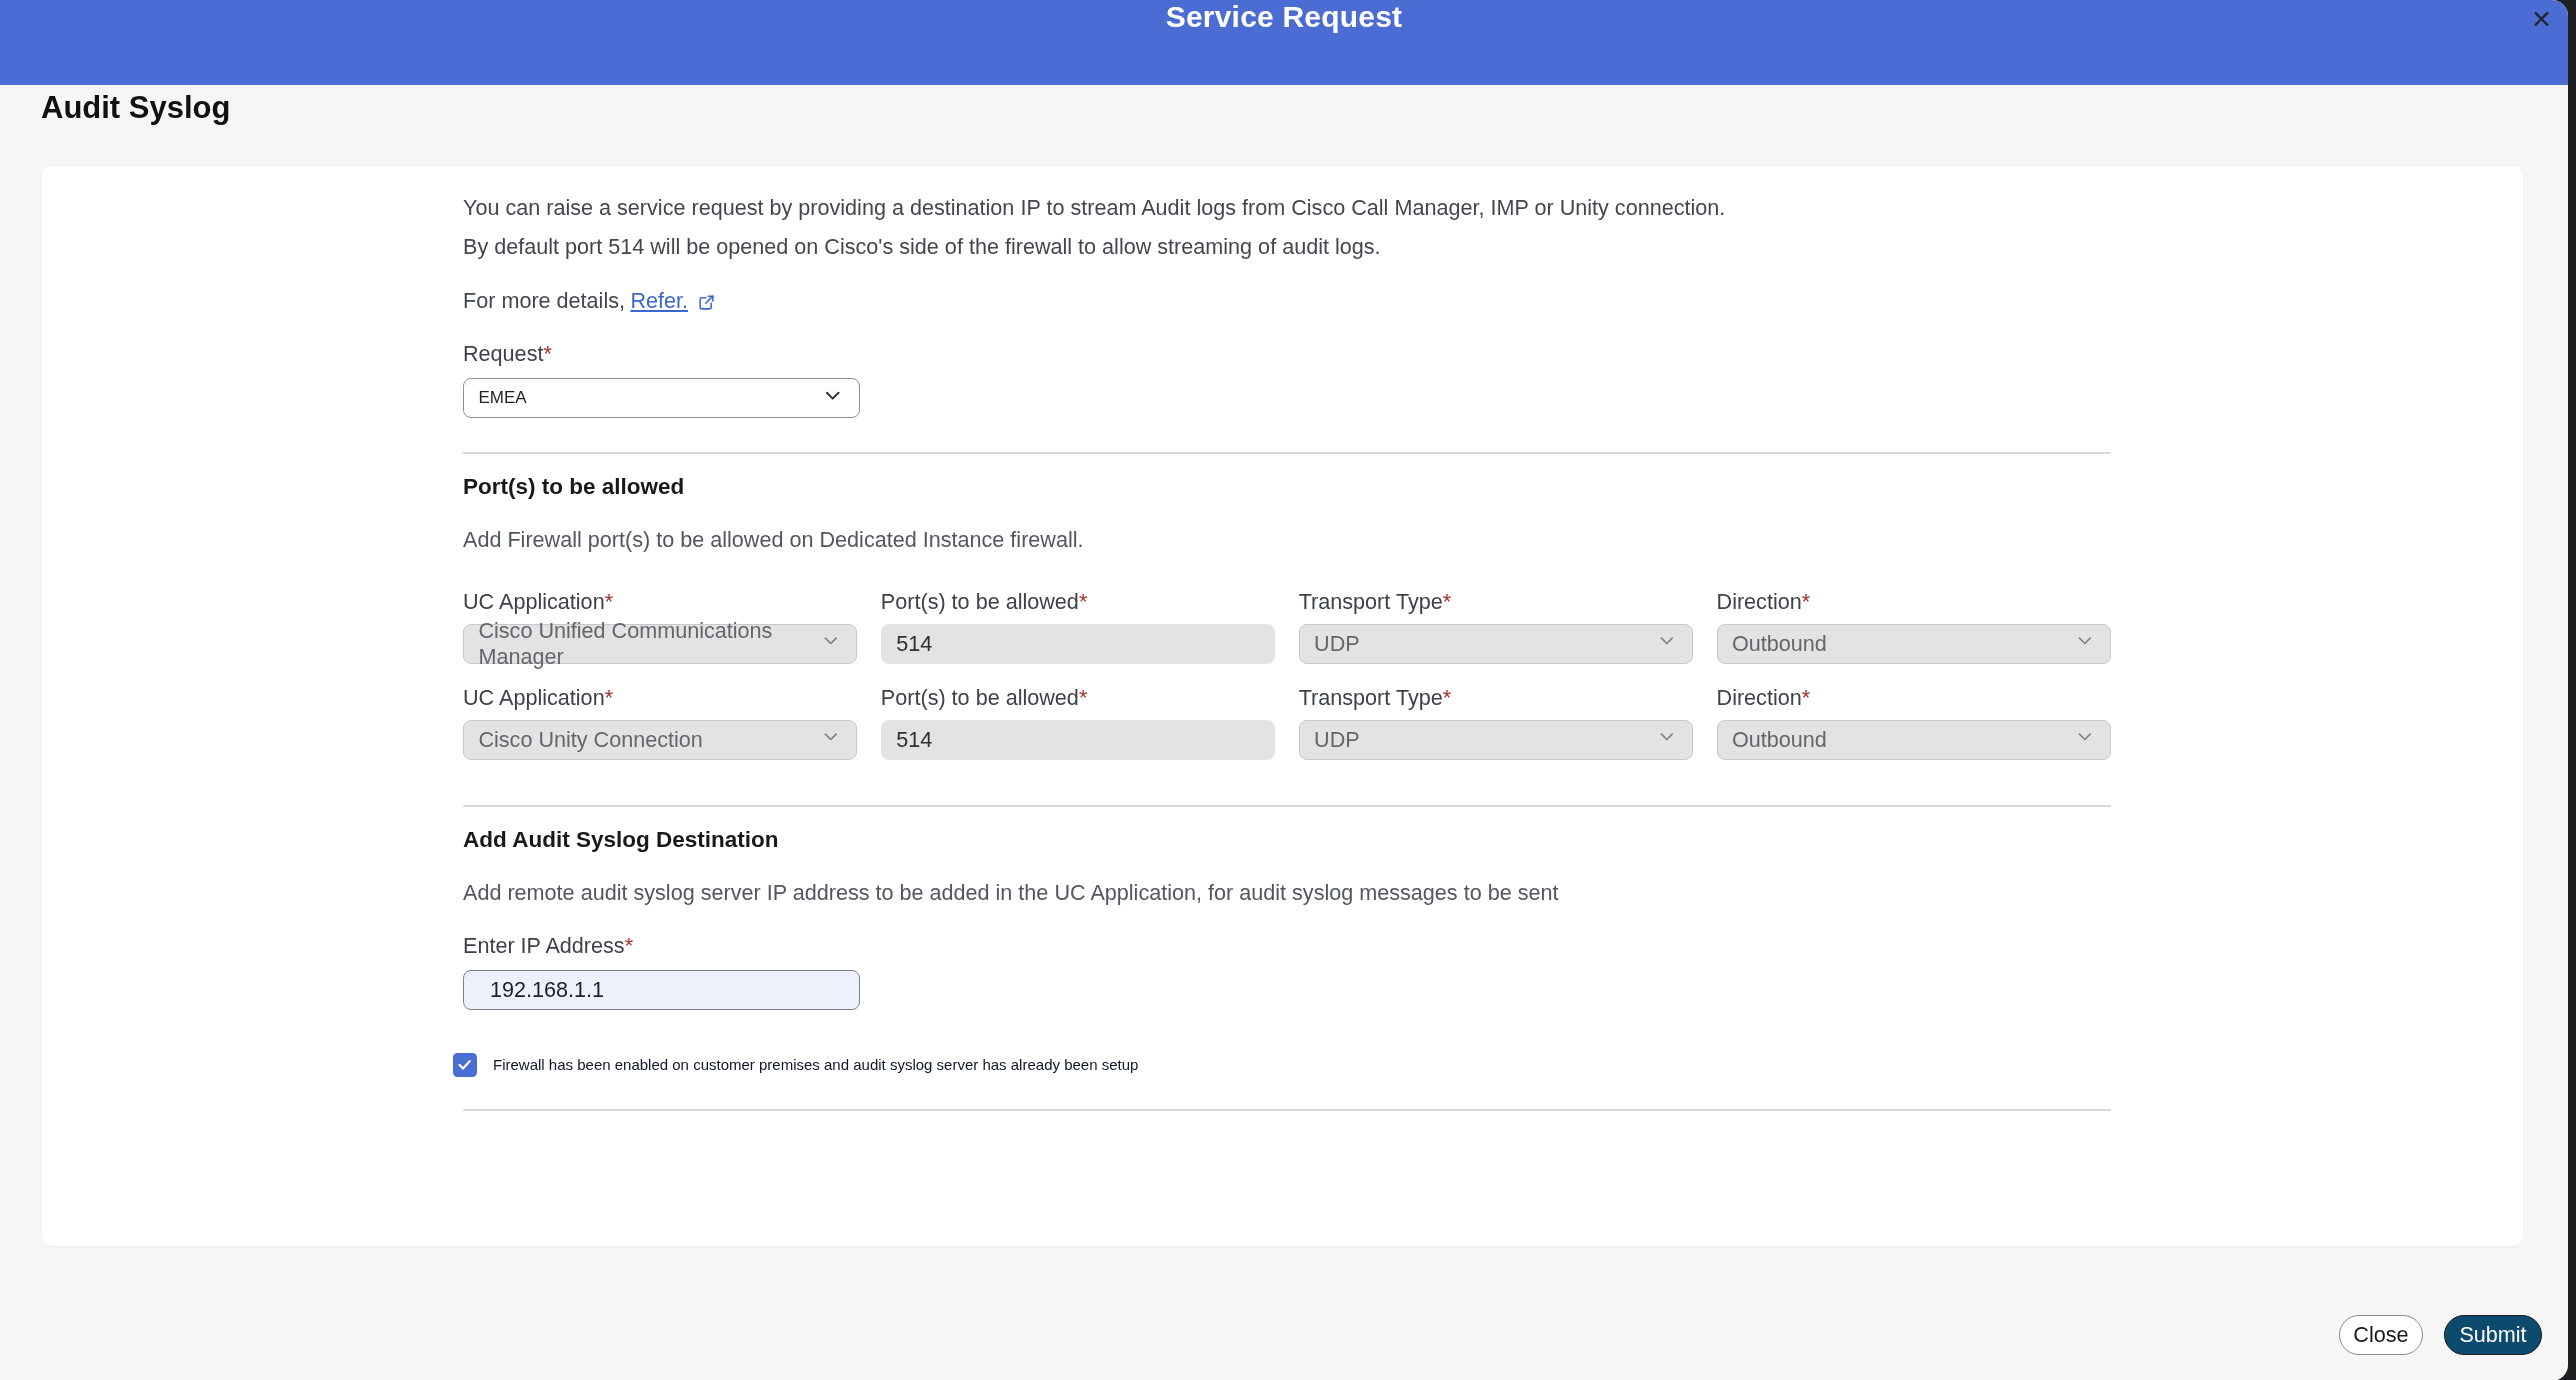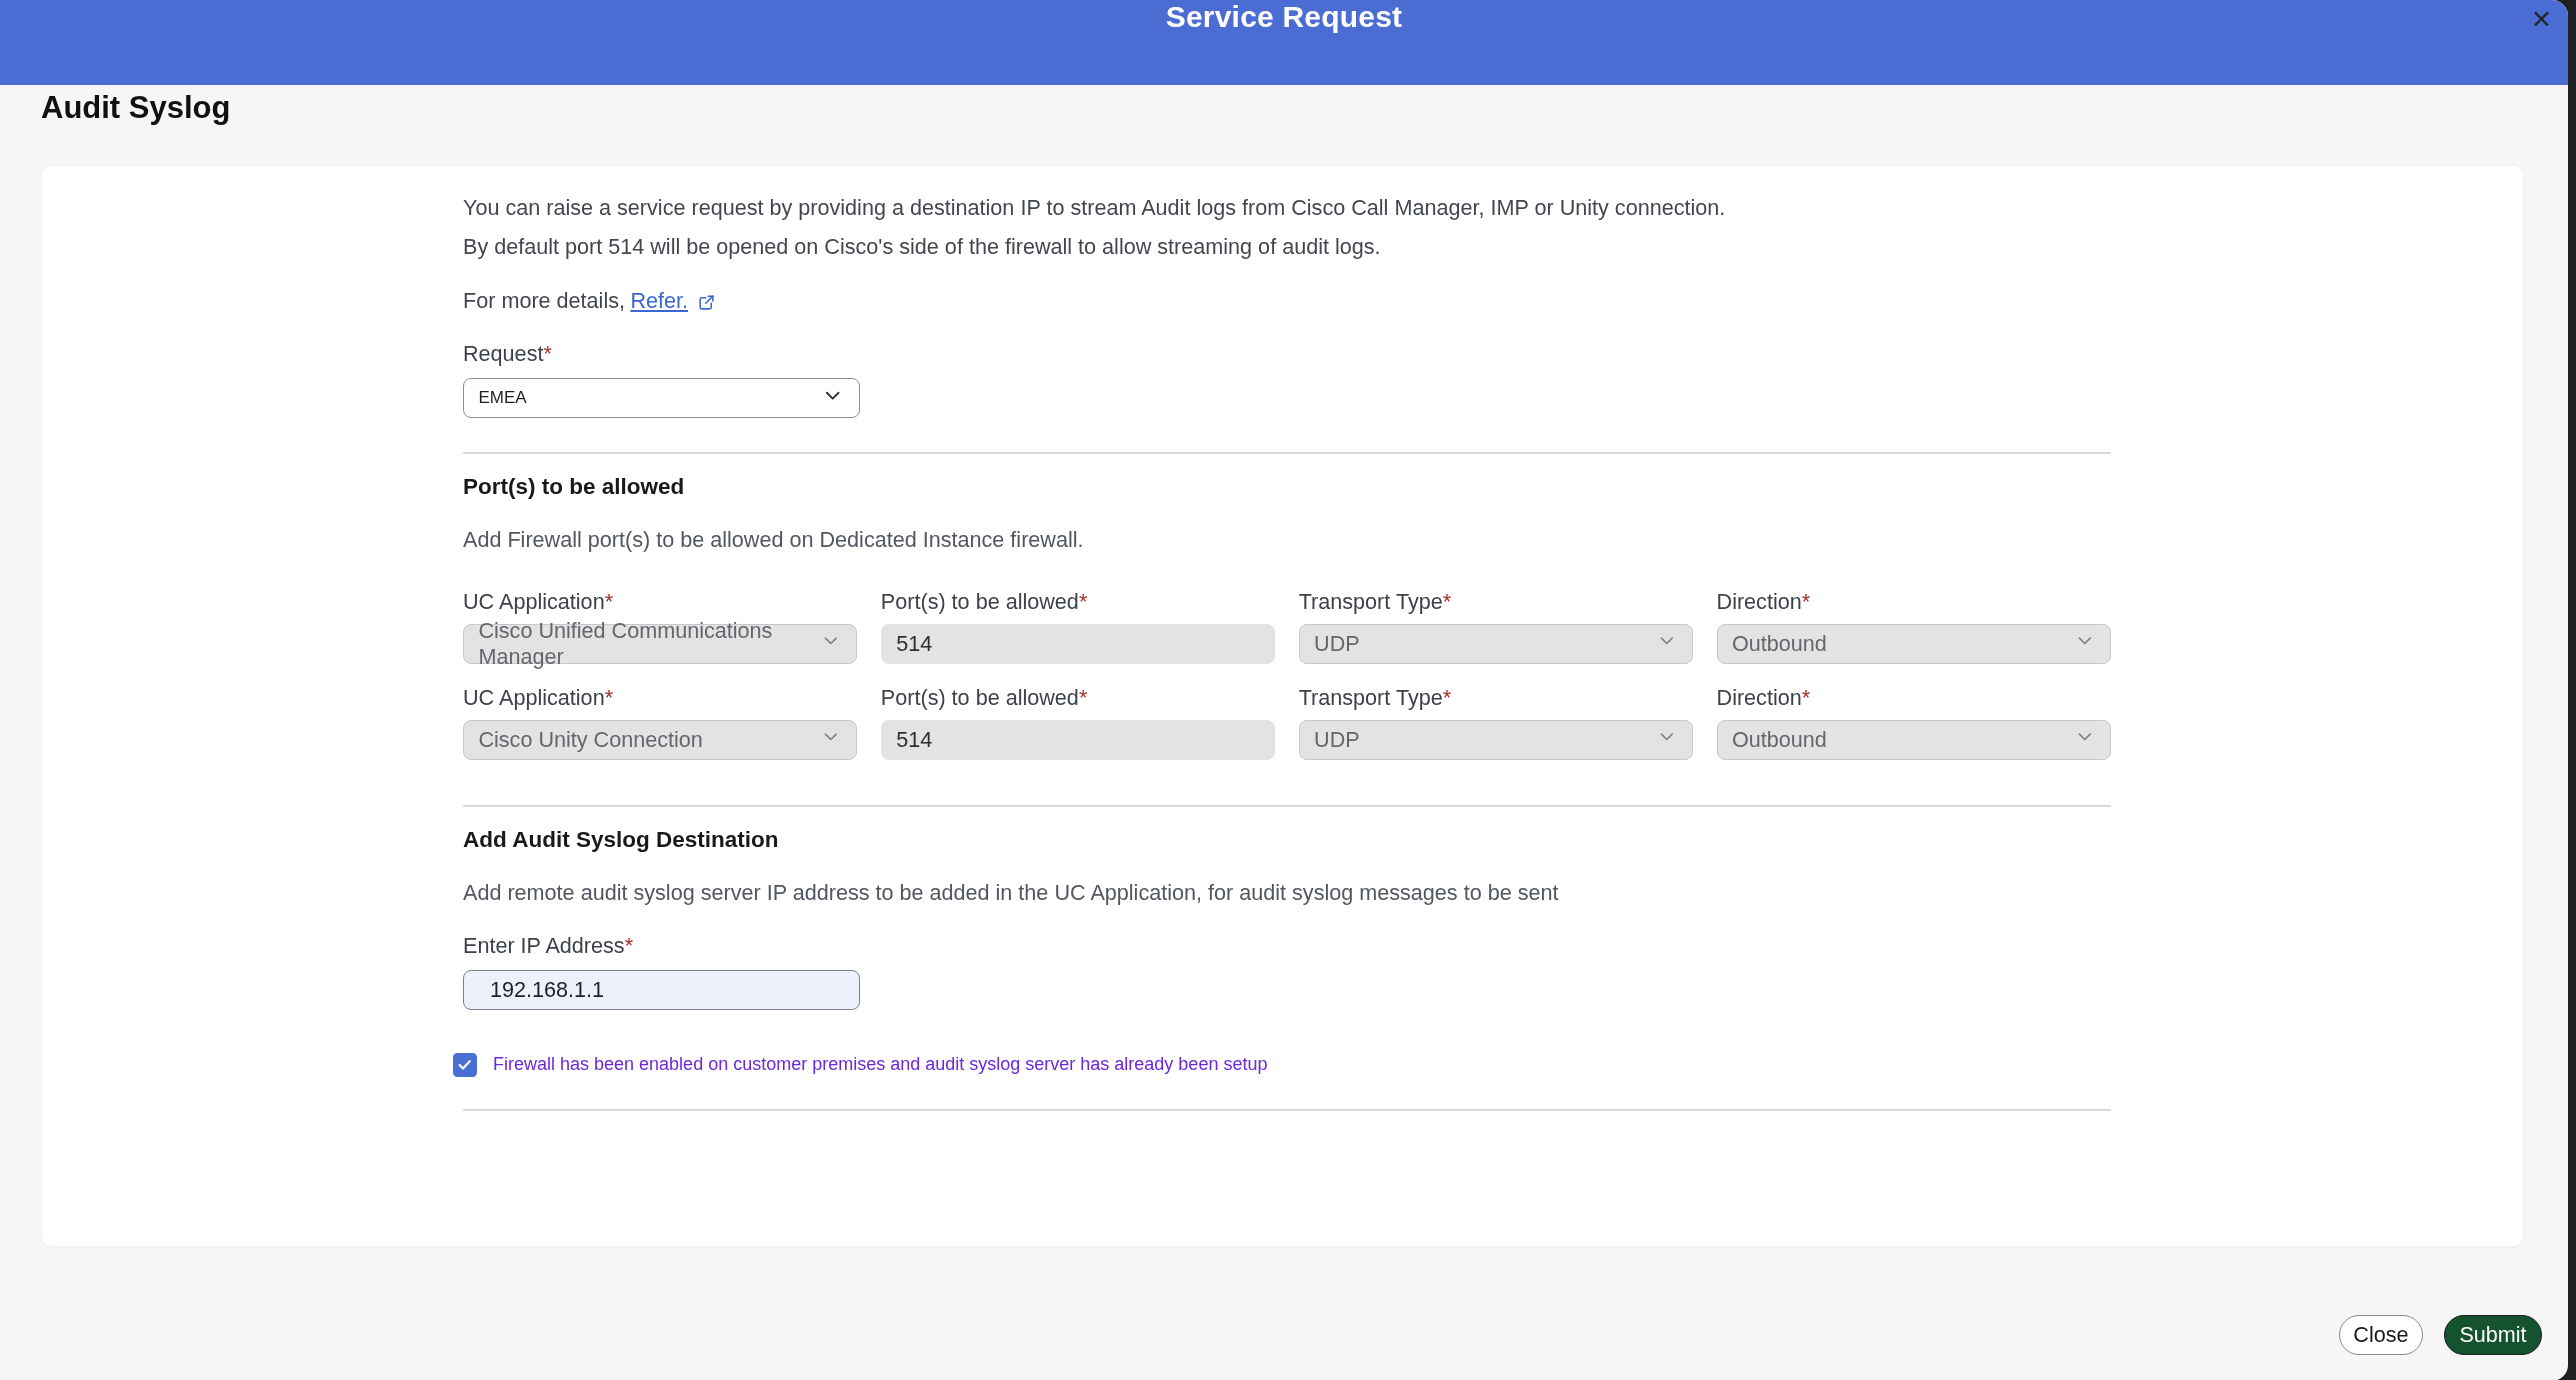--- a/index.html
+++ b/index.html
@@ -88,35 +88,35 @@
   .check-row {
     margin-top:43px; margin-left:-10px;
     display:flex; align-items:center; gap:16px;
   }
   .checkbox {
     width:24px; height:24px; border-radius:4.5px; background:#4a6fd4;
     display:flex; align-items:center; justify-content:center;
     cursor:pointer; flex:0 0 auto;
   }
   .checkbox svg { display:block; }
-  .check-label { font-size:18px; color:#6d28d9; cursor:pointer; }
+  .check-label { font-size:15px; color:#0f172a; cursor:pointer; }
   .footer-actions {
     position:absolute; right:26px; bottom:26px;
     display:flex; gap:21px; align-items:center;
   }
   .btn {
     height:40px; border-radius:20.7px; font-size:21.6px;
     display:flex; align-items:center; justify-content:center;
     cursor:pointer; font-family:"Liberation Sans", sans-serif;
   }
   .btn-close {
     background:#ffffff; border:1.8px solid #878b91; color:#17191c; padding:0 13.5px;
   }
   .btn-submit {
-    background:#14532d; border:1.8px solid #1b1c1e; color:#ffffff; padding:0 14.4px;
+    background:#0c4a6e; border:1.8px solid #1b1c1e; color:#ffffff; padding:0 14.4px;
   }
   .chev { flex:0 0 auto; }
 </style>
 </head>
 <body>
 
 <div class="modal">
 
   <div class="modal-header">
     <div class="modal-title">Service Request</div>

